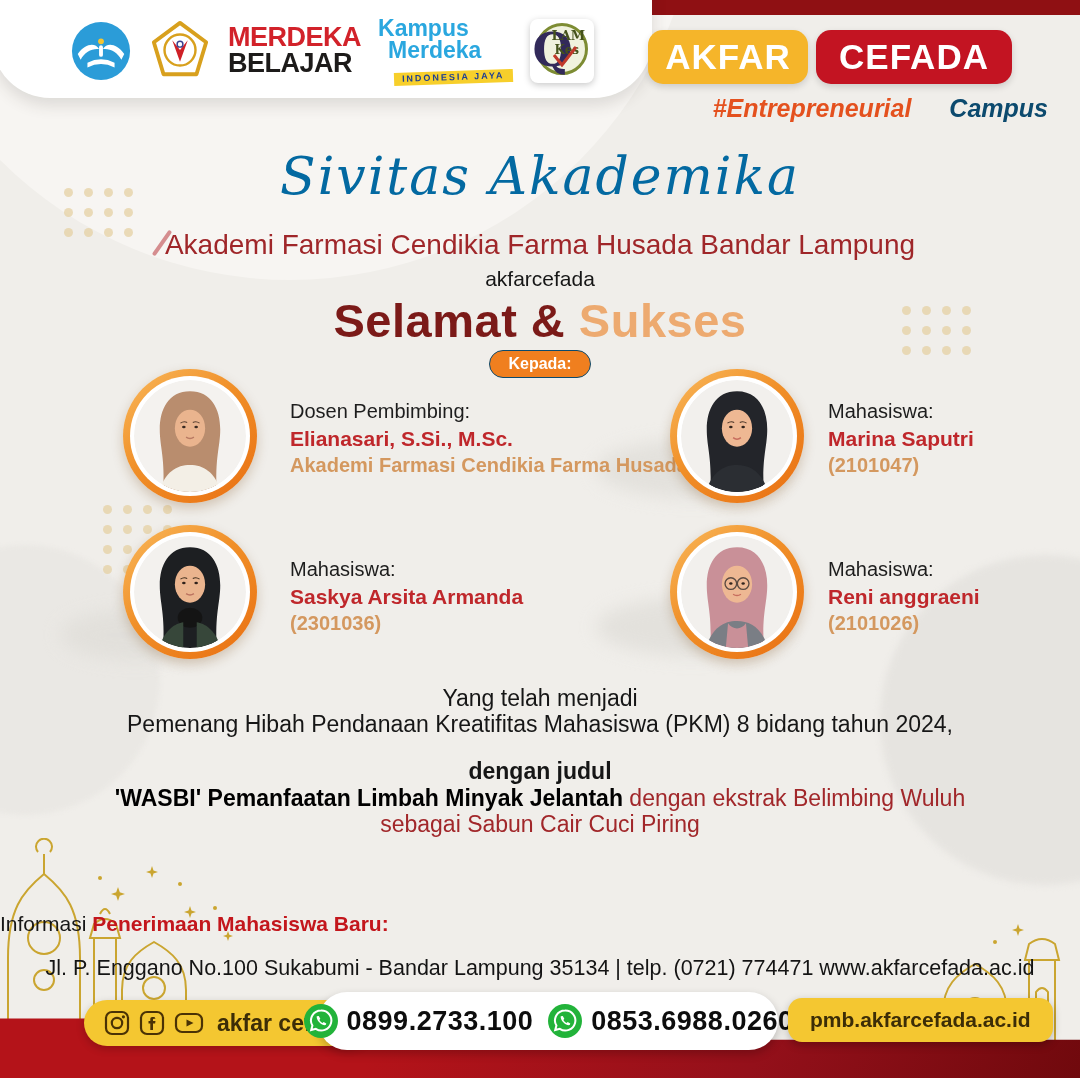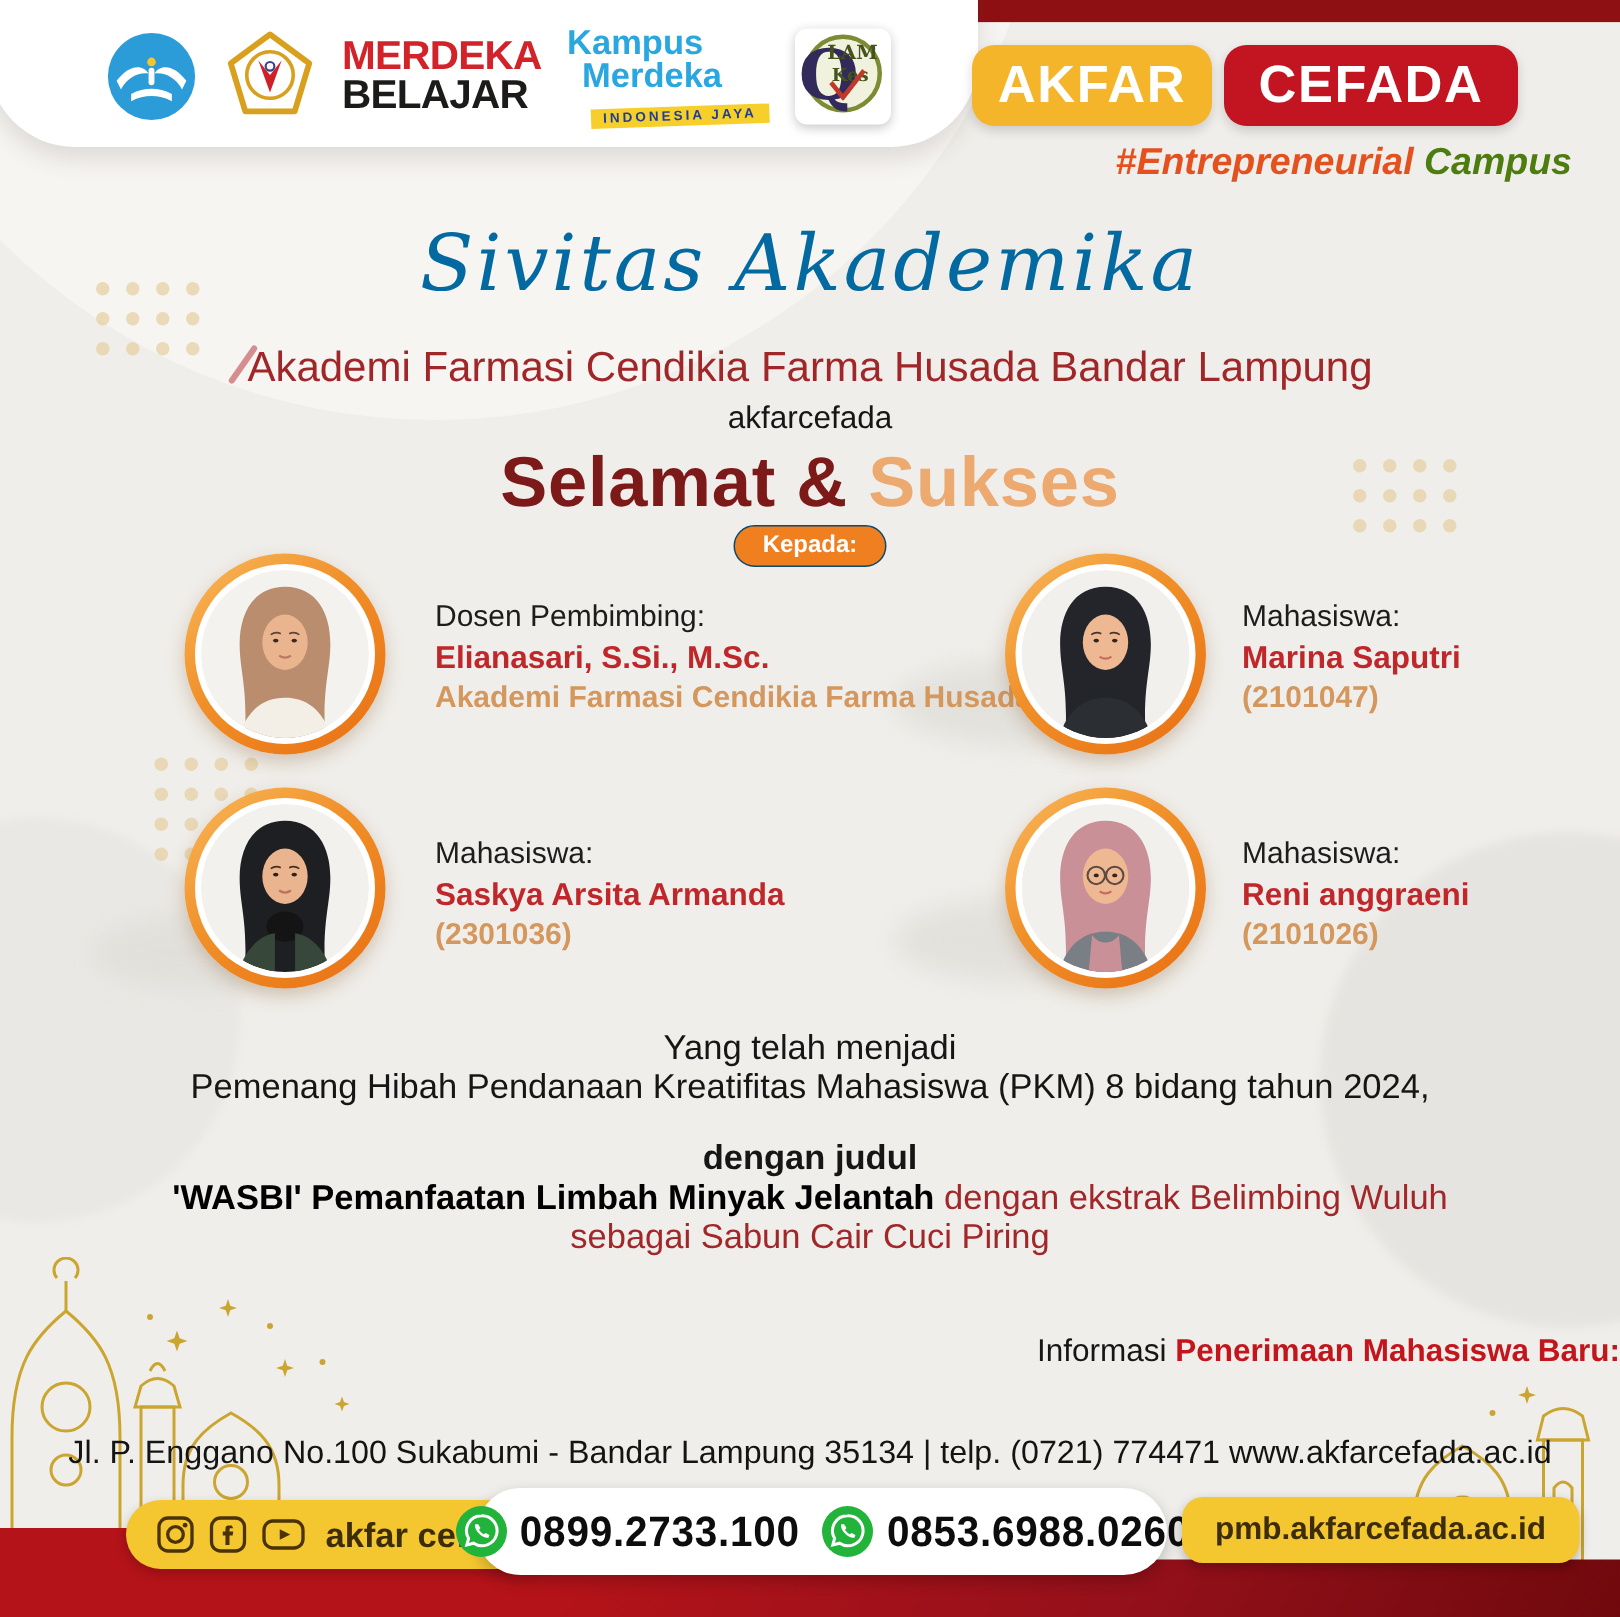--- a/index.html
+++ b/index.html
@@ -43,21 +43,21 @@
   .lam .t2{ left:25px; top:24px; font-size:12px; }
   .lam .q{ position:absolute; left:3px; top:4px; font-family:"DejaVu Serif", serif; font-size:46px; font-weight:700; color:#322a5a; }
   .lam svg{ position:absolute; left:22px; top:26px; }
 
   
   .brand{ position:absolute; left:648px; top:30px; display:flex; gap:8px; }
   .brand .akfar{ width:160px; height:54px; background:#f5b52a; border-radius:15px; color:#fff; font-size:35px; font-weight:900; letter-spacing:1px; display:flex; align-items:center; justify-content:center; box-shadow:0 3px 7px rgba(0,0,0,.15); }
   .brand .cefada{ width:196px; height:54px; background:#c31422; border-radius:15px; color:#fff; font-size:35px; font-weight:900; letter-spacing:1px; display:flex; align-items:center; justify-content:center; box-shadow:0 3px 7px rgba(0,0,0,.15); }
   .hashtag{ position:absolute; left:620px; top:94px; width:428px; text-align:right; font-size:25px; font-style:italic; font-weight:800; }
   .hashtag .h1{ color:#e4511e;margin-top:36px; }
-  .hashtag .h2{ color:#4d7c0f; }
+  .hashtag .h2{ color:#0c4a6e;margin-left:31px; }
 
   
   .script-title{ position:absolute; left:0; top:146px; width:100%; text-align:center; font-family:"DejaVu Serif", serif; font-style:italic; font-size:52px; color:#0369a1; letter-spacing:2px; }
   .institution{ position:absolute; left:0; top:229px; width:100%; text-align:center; font-size:28px; color:#9f2629; font-weight:500; }
   .says{ position:absolute; left:0; top:267px; width:100%; text-align:center; font-size:21px; color:#161616; }
   .greeting{ position:absolute; left:0; top:293px; width:100%; text-align:center; font-size:47px; font-weight:800; letter-spacing:.5px; }
   .greeting .g1{ color:#7b1a18; }
   .greeting .g2{ color:#edaa70; }
   .kepada-wrap{ position:absolute; left:0; top:350px; width:100%; text-align:center; }
   .kepada{ display:inline-block; background:#f07f1f; border:1px solid #0c4a6e; border-radius:18px; color:#fff; font-size:16px; font-weight:800; padding:4px 18px; }
@@ -76,21 +76,21 @@
   .pd{ left:670px; top:525px; } .td{ left:828px; top:556px; }
 
   
   .bodyline{ position:absolute; left:0; width:100%; text-align:center; font-size:23px; color:#161616; }
   .b1{ top:685px; } .b2{ top:711px; }
   .b3{ top:758px; font-weight:700; }
   .b4{ top:785px; } .b5{ top:811px; }
   .tan{ color:#000000;font-weight:bold; } .dred{ color:#a1272a; }
 
   
-  .info{ position:absolute; left:0; top:889px; width:100%; text-align:right; font-size:21px; color:#161616; }
+  .info{ position:absolute; left:0; top:912px; width:100%; text-align:left; font-size:21px; color:#161616; }
   .info .red{ color:#c3161c; font-weight:700; }
   .address{ position:absolute; left:0; top:956px; width:100%; text-align:center; font-size:21.5px; color:#141414; }
 
   
   .band{ position:absolute; left:0; top:1012px; width:1080px; height:66px; background:linear-gradient(115deg,#b41319 35%,#94101a 70%,#70090d 100%); clip-path:polygon(0 10%,57% 10%,59.5% 42%,100% 42%,100% 100%,0 100%); }
   .ornament{ position:absolute; opacity:.95; }
   .orn-left{ left:0; top:838px; }
   .orn-right{ left:925px; top:882px; }
 
   

